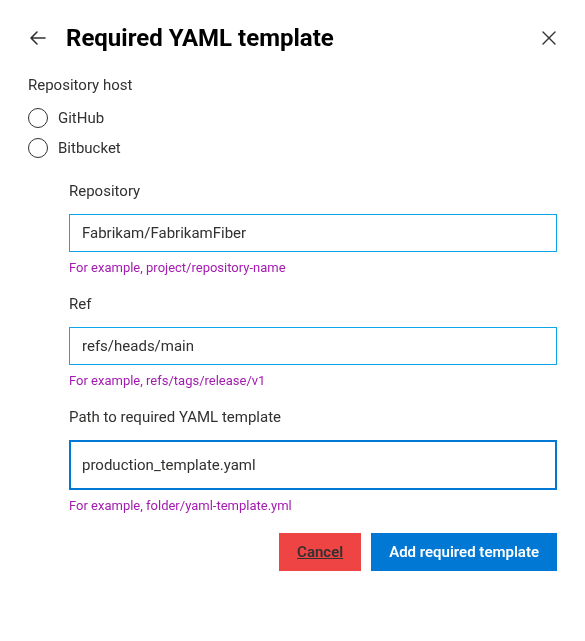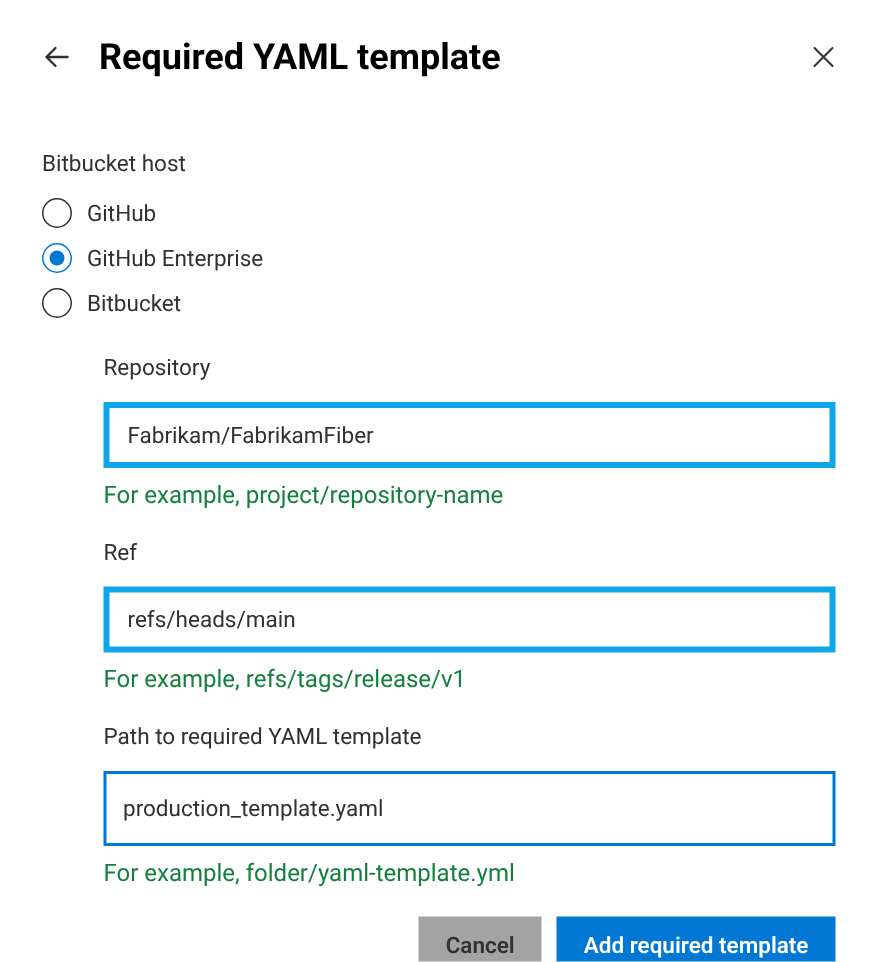--- a/index.html
+++ b/index.html
@@ -7,21 +7,21 @@
       font-family: -apple-system, BlinkMacSystemFont, "Segoe UI", Roboto, sans-serif;
       background: #fff;
       width: 585px;
       height: 641px;
       padding: 24px 28px;
       color: #323130;
     }
     .header {
       display: flex;
       align-items: center;
-      margin-bottom: 48px;
+      margin-bottom: 24px;
       position: relative;
     }
     .back-icon {
       width: 20px;
       height: 20px;
       display: flex;
       align-items: center;
       justify-content: center;
       cursor: pointer;
       margin-right: 18px;
@@ -80,52 +80,53 @@
       color: #323130;
     }
     .field-group {
       margin-bottom: 20px;
       margin-left: 41px;
     }
     .text-input {
       width: 100%;
       padding: 9px 12px;
       font-size: 15px;
-      border: 4px solid #0ea5e9;
+      border: 1px solid #0ea5e9;
       background: #fff;
       color: #323130;
       font-family: inherit;
       outline: none;
     }
     .text-input.focused {
       border: 2px solid #0078d4;
       padding: 14px 11px;
     }
     .hint {
-      font-size: 16px;
-      color: #15803d;
+      font-size: 13px;
+      color: #a21caf;
       margin-top: 8px;
     }
     .actions {
       display: flex;
       justify-content: flex-end;
       gap: 10px;
       margin-top: 18px;
     }
     .btn {
       padding: 10px 18px;
       font-size: 15px;
       font-weight: 600;
       border: none;
       cursor: pointer;
       font-family: inherit;
     }
     .btn-secondary {
-      background: #a3a3a3;
+      background: #ef4444;
       color: #323130;
+      text-decoration: underline;
     }
     .btn-primary {
       background: #0078d4;
       color: #ffffff;
     }
   </style>
 </head>
 <body>
 
 <div class="header">
@@ -135,32 +136,26 @@
     </svg>
   </div>
   <h1 class="title">Required YAML template</h1>
   <div class="close-icon">
     <svg width="14" height="14" viewBox="0 0 14 14">
       <path d="M1 1 L13 13 M13 1 L1 13" stroke="#323130" stroke-width="1.4" stroke-linecap="round"></path>
     </svg>
   </div>
 </div>
 
-<div class="section-label">Bitbucket host</div>
+<div class="section-label">Repository host</div>
 
 <div class="radio-group">
   <div class="radio-option">
     <div class="radio-circle"></div>
     <span class="radio-label">GitHub</span>
-  </div>
-  <div class="radio-option">
-    <div class="radio-circle selected">
-      <div class="radio-dot"></div>
-    </div>
-    <span class="radio-label">GitHub Enterprise</span>
   </div>
   <div class="radio-option">
     <div class="radio-circle"></div>
     <span class="radio-label">Bitbucket</span>
   </div>
 </div>
 
 <div class="field-group">
   <div class="section-label">Repository</div>
   <input type="text" class="text-input" value="Fabrikam/FabrikamFiber" style="">

